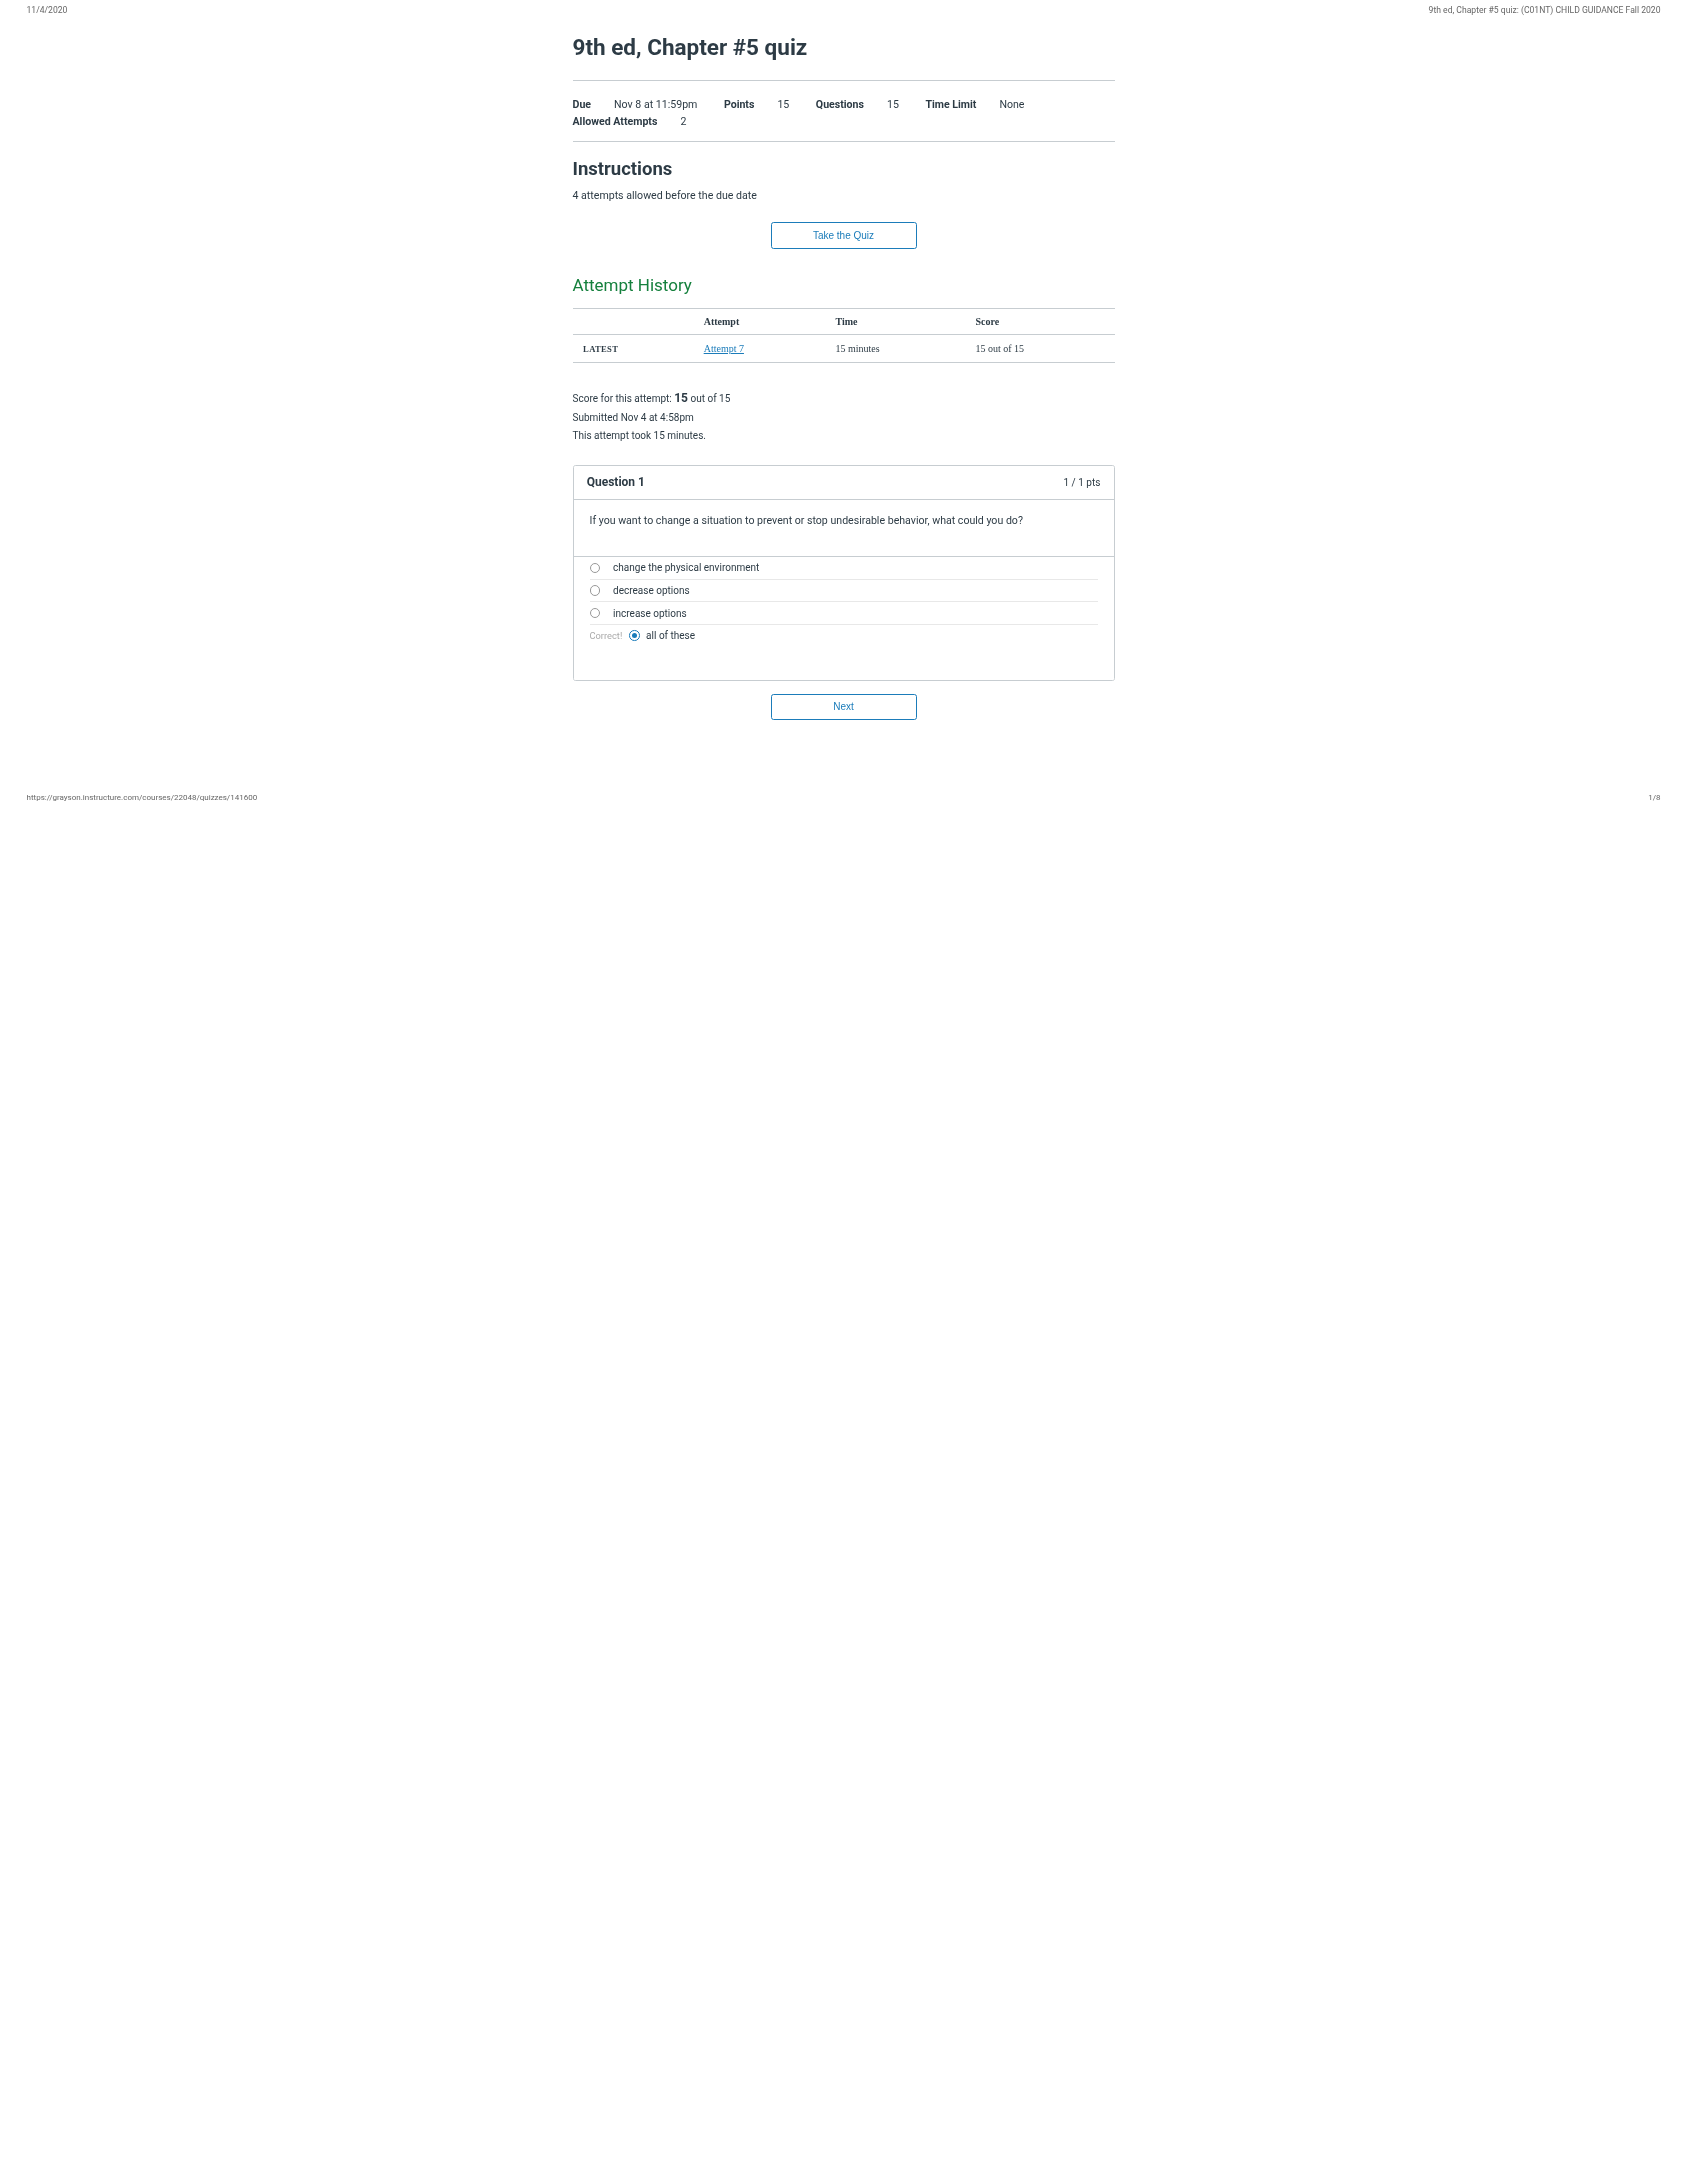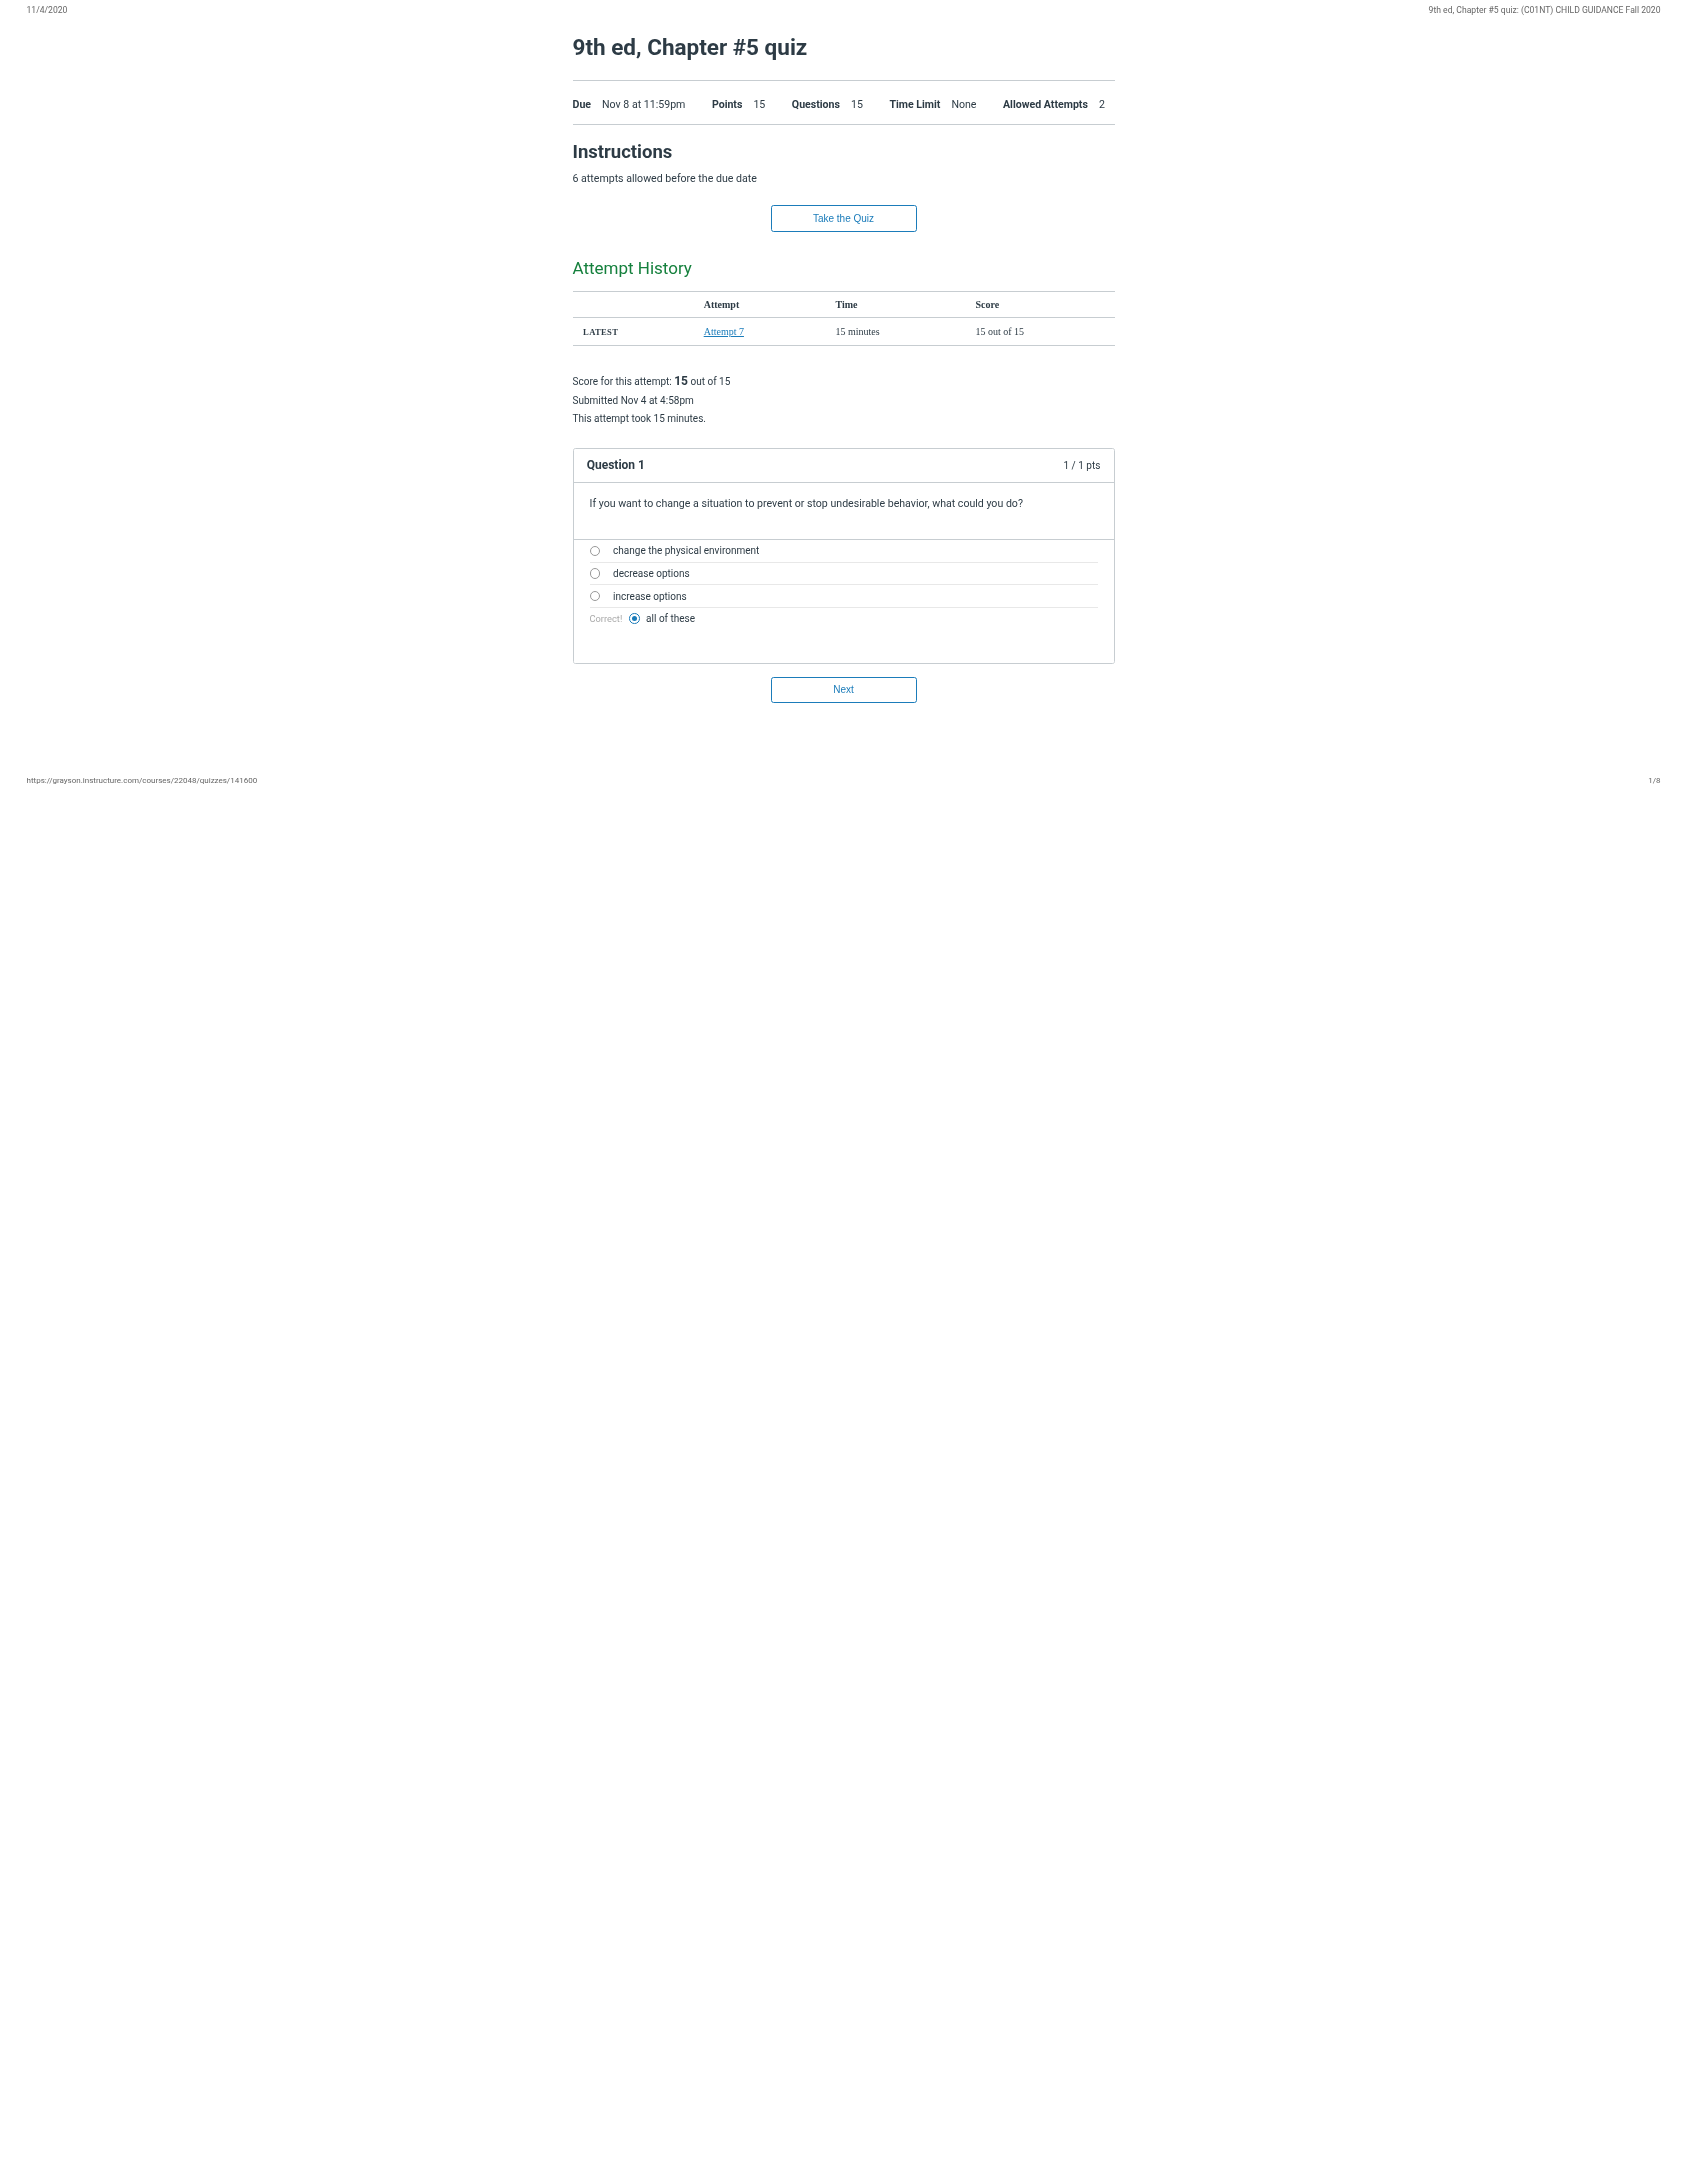--- a/index.html
+++ b/index.html
@@ -41,21 +41,21 @@
       padding: 10.6px 0 6.6px;
       font-size: 10.6px;
     }
     .meta-label {
       font-weight: bold;
     }
     .meta-value {}
     .meta-line {
       display: flex;
       align-items: center;
-      gap: 11px;
+      gap: 23px;
     }
     .instructions-title {
       font-size: 18.5px;
       font-weight: bold;
       margin: 16px 0 9.3px;
     }
     .instructions-text {
       font-size: 10.6px;
       color: #2d3b45;
       margin-bottom: 20px;
@@ -268,21 +268,21 @@
     </div>
     <div class="meta-line">
       <span class="meta-label">Allowed Attempts</span>
       <span class="meta-value">2</span>
     </div>
   </div>
 
   <hr class="divider">
 
   <h2 class="instructions-title">Instructions</h2>
-  <p class="instructions-text">6 attempts allowed before the due date</p>
+  <p class="instructions-text">4 attempts allowed before the due date</p>
 
   <button class="take-quiz-btn">Take the Quiz</button>
 
   <h2 class="attempt-history-title">Attempt History</h2>
 
   <table class="attempt-table">
     <thead>
       <tr>
         <th></th>
         <th>Attempt</th>

